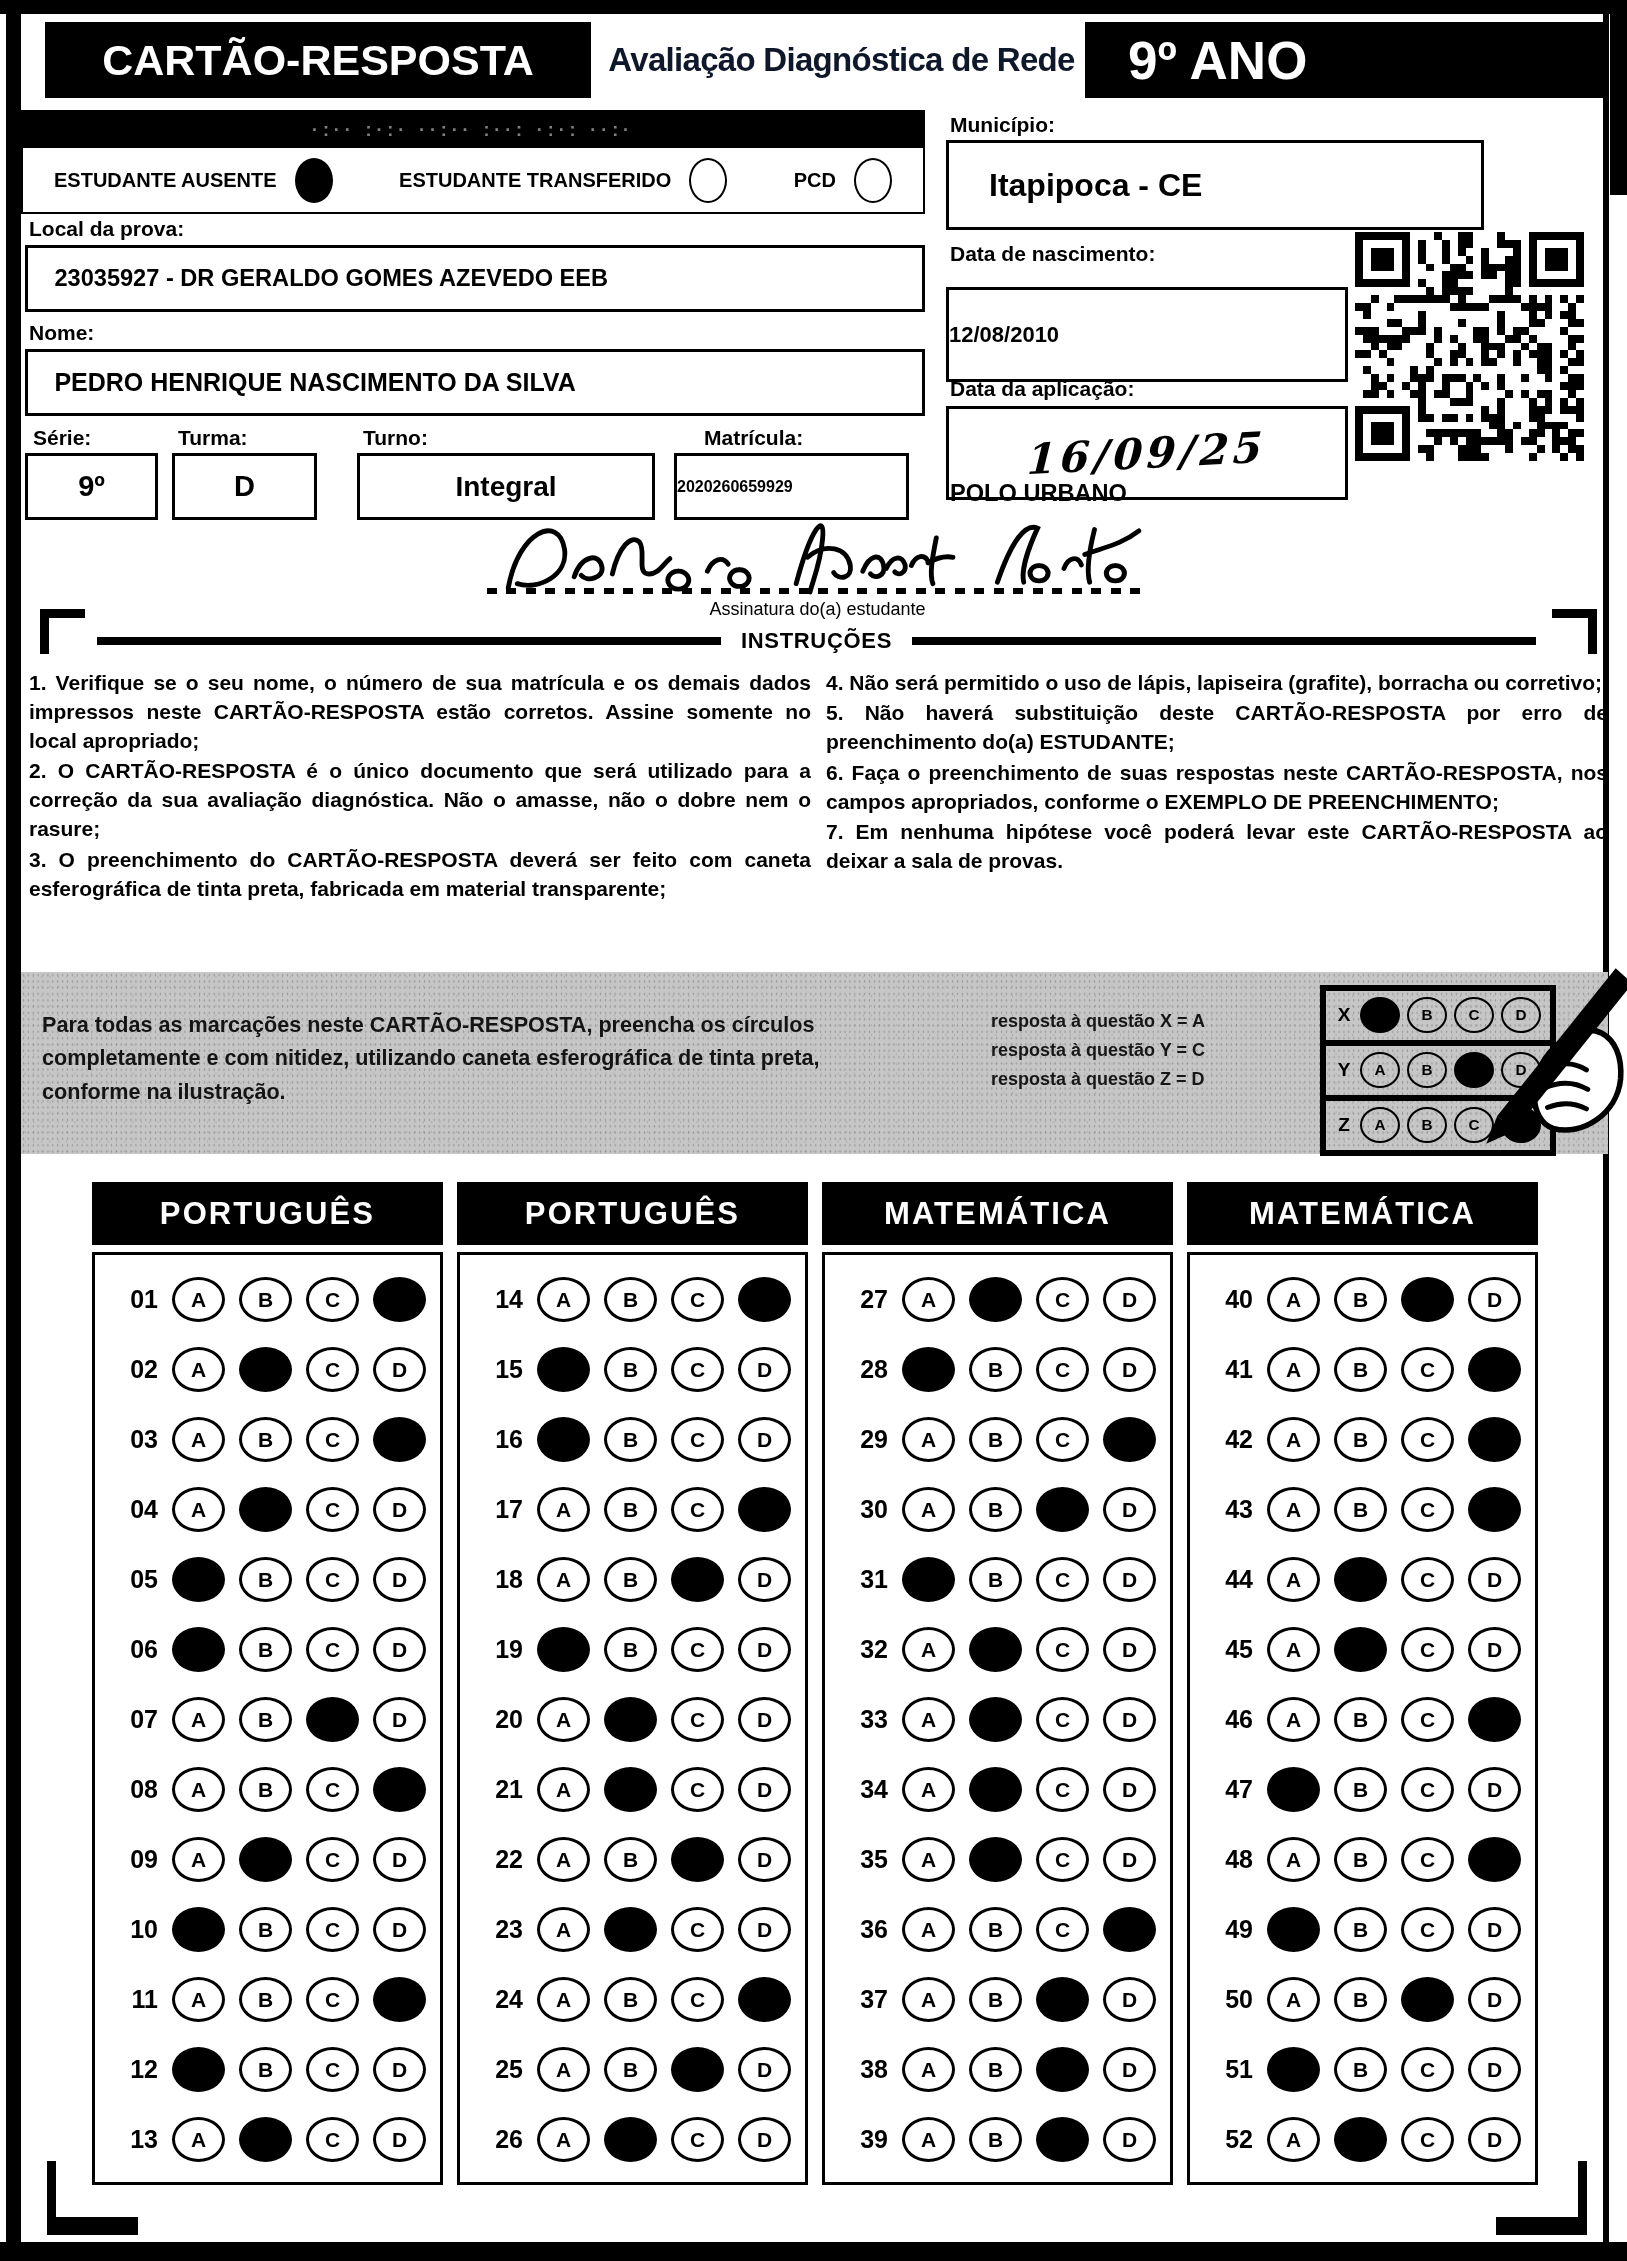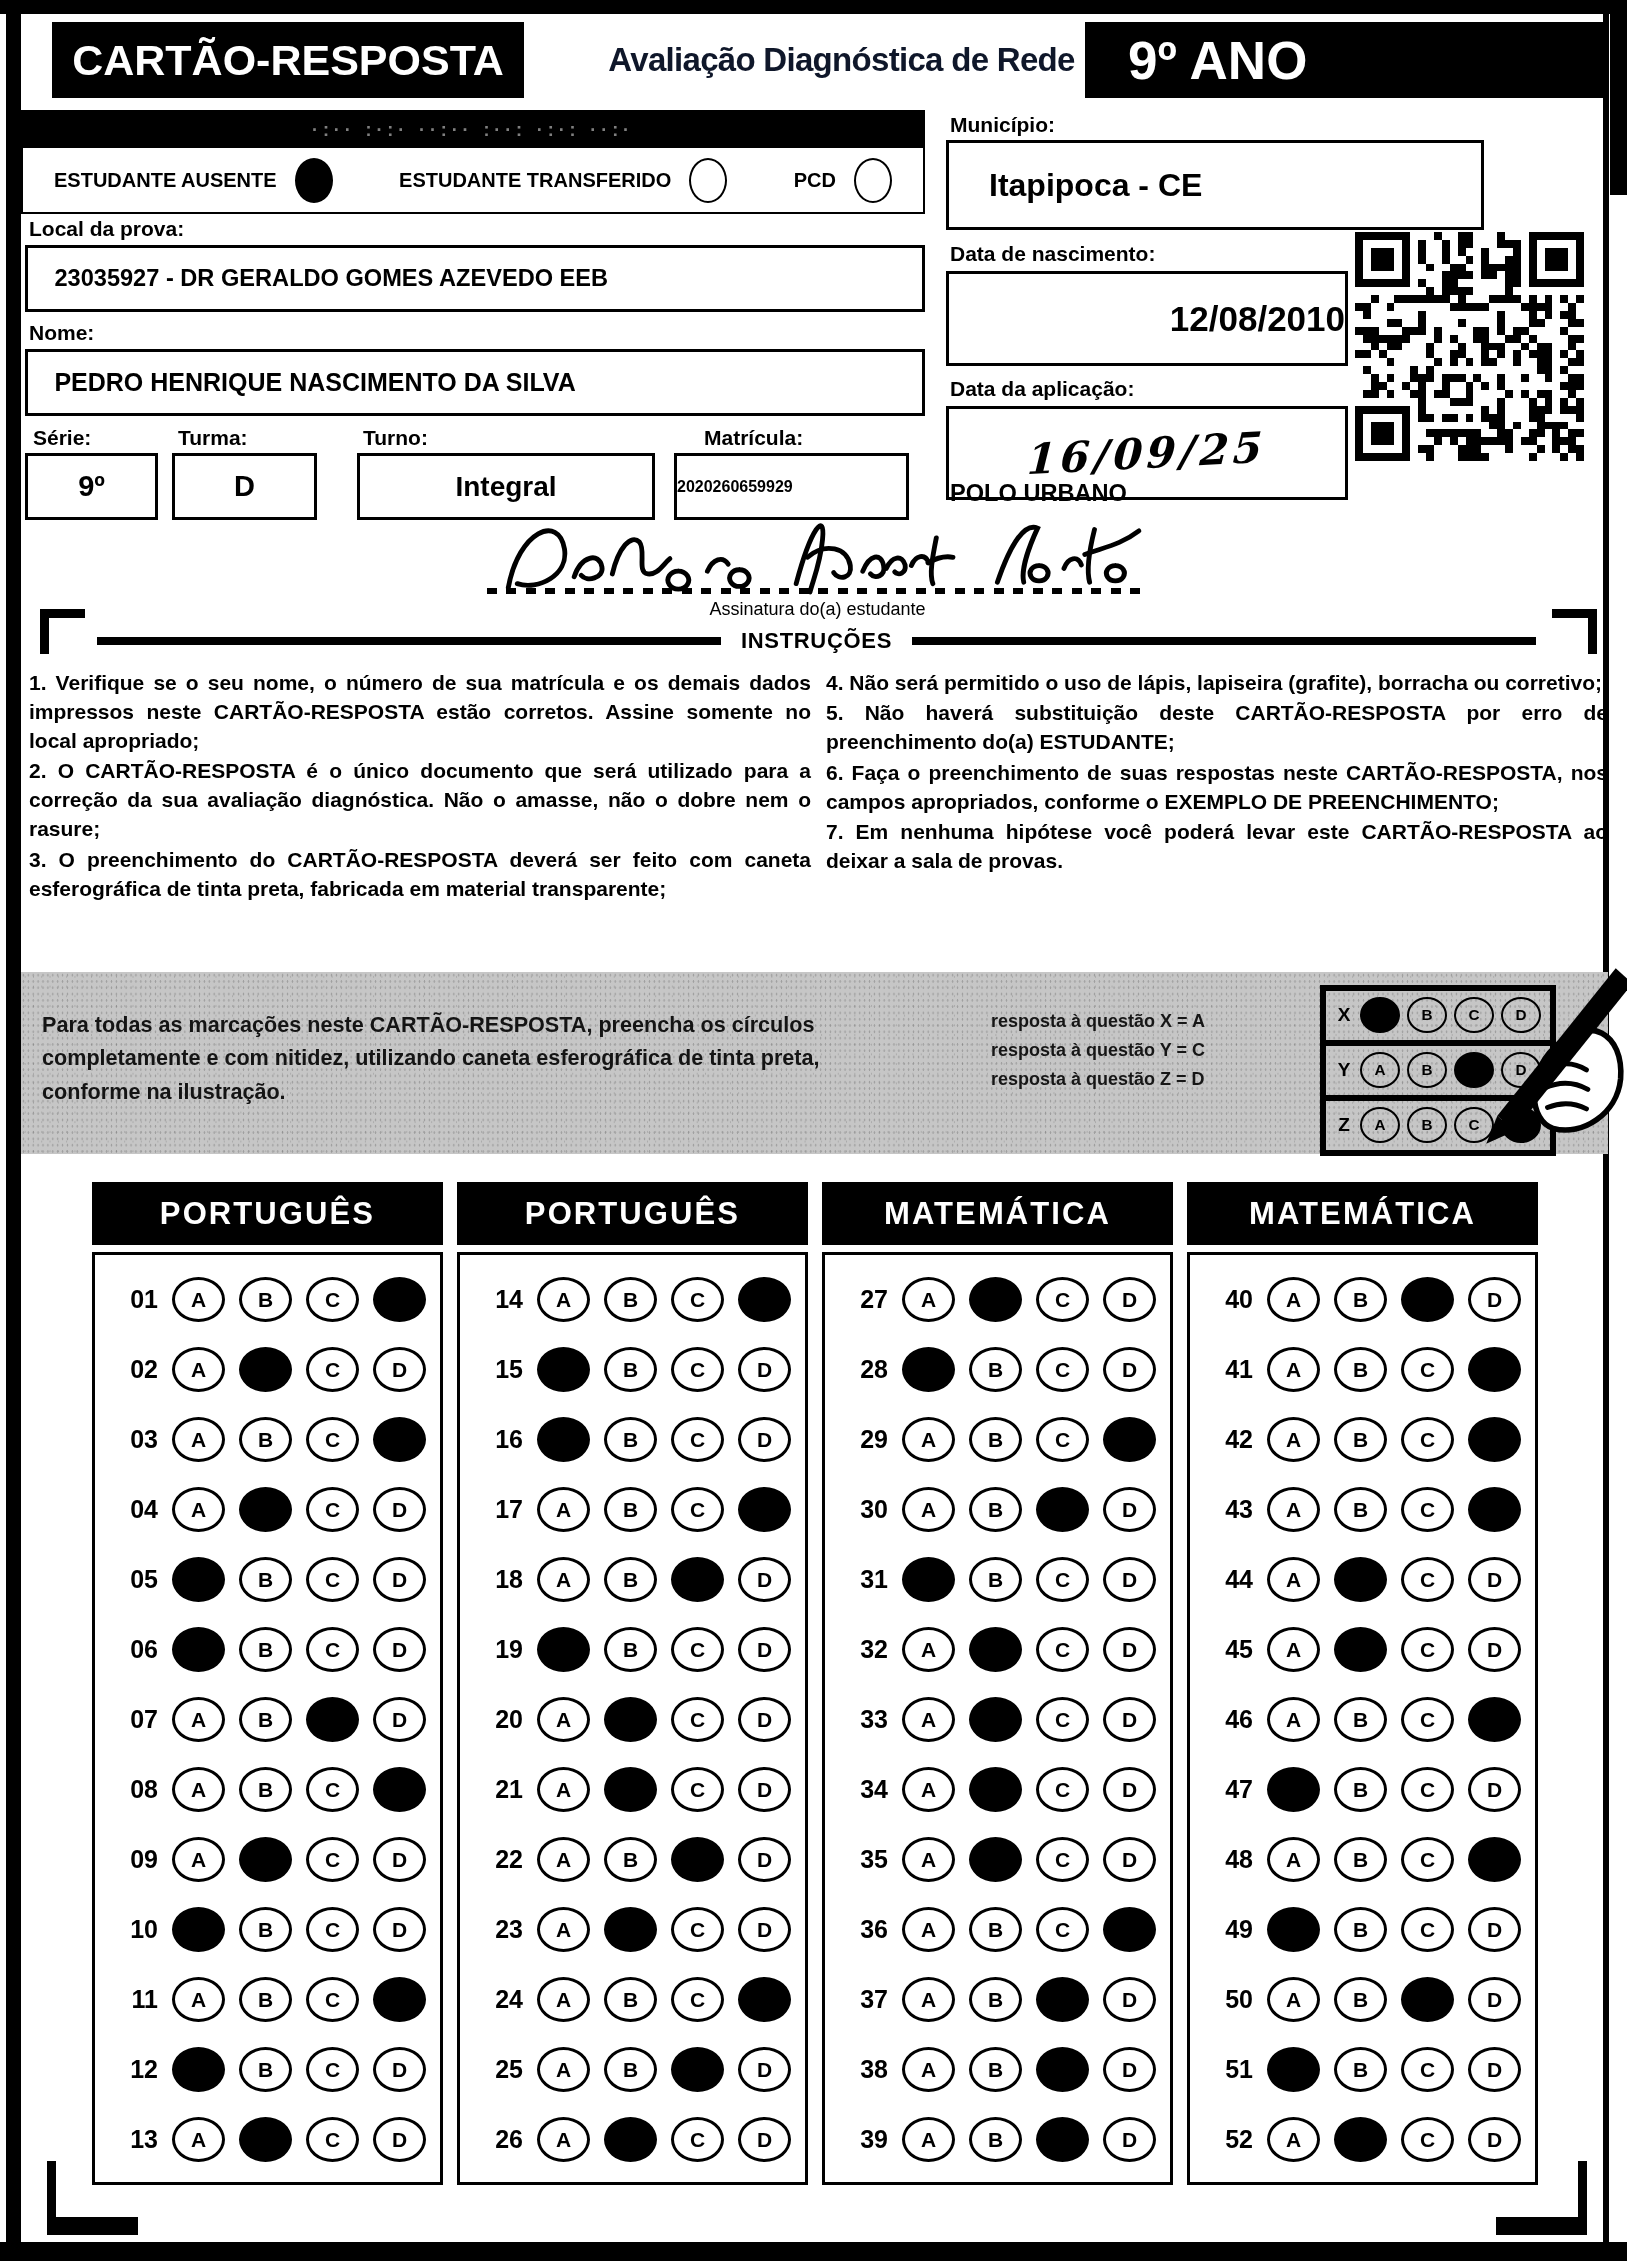--- a/index.html
+++ b/index.html
@@ -62,21 +62,21 @@
 <body>
 
 <div class="page">
 
   <div class="bar" style="left:0;top:0;width:1628px;height:14px;"></div>
   <div class="bar" style="left:5.6px;top:0;width:15.3px;height:2261px;"></div>
   <div class="bar" style="left:0;top:2242px;width:1628px;height:19.5px;"></div>
   <div class="bar" style="left:1603px;top:14px;width:6.3px;height:2228px;"></div>
   <div class="bar" style="left:1610px;top:14px;width:17.4px;height:181px;"></div>
 
-  <div class="blackbox" style="left:52px;top:22px;width:472px;height:76px;justify-content:center;font-size:43px;">
+  <div class="blackbox" style="left:45px;top:22px;width:546px;height:76px;justify-content:center;font-size:43px;">
       <span>CARTÃO-RESPOSTA</span>
     </div>
   <div class="whitebox" style="left:598px;top:22px;width:487px;height:76px;font-size:33px;letter-spacing:-0.7px;">
       <span>Avaliação Diagnóstica de Rede</span>
     </div>
   <div class="blackbox" style="left:1085px;top:22px;width:520px;height:76px;font-size:53px;padding-left:43px;box-sizing:border-box;">
       <span>9º ANO</span>
     </div>
 
   <div class="applicator-box">
@@ -128,21 +128,21 @@
   <div class="fieldbox" style="left:674px;top:453px;width:229px;height:61px;font-size:16px;">
       <span>2020260659929</span>
     </div>
 
   <div class="fieldlabel" style="left:950px;top:113px;">Município:</div>
   <div class="fieldbox" style="left:946px;top:140px;width:538px;height:90px;font-size:32px;padding-left:40px;box-sizing:border-box;">
       <span>Itapipoca - CE</span>
     </div>
 
   <div class="fieldlabel" style="left:950px;top:242px;">Data de nascimento:</div>
-  <div class="fieldbox" style="left:946px;top:271px;width:396px;height:89px;font-size:35px;justify-content:flex-end;">
+  <div class="fieldbox" style="left:946px;top:287px;width:396px;height:89px;font-size:22px;justify-content:flex-start;">
       <span>12/08/2010</span>
     </div>
 
   <div class="fieldlabel" style="left:950px;top:377px;">Data da aplicação:</div>
   <div class="fieldbox" style="left:946px;top:406px;width:396px;height:88px;justify-content:center;">
     <span class="handdate">16/09/25</span>
   </div>
 
   <svg class="abs" id="qr" viewBox="0 0 29 29" style="left:1355px;top:232px;width:229px;height:229px;" shape-rendering="crispEdges">
       <rect x="0" y="0" width="1" height="1" fill="#000"></rect>

